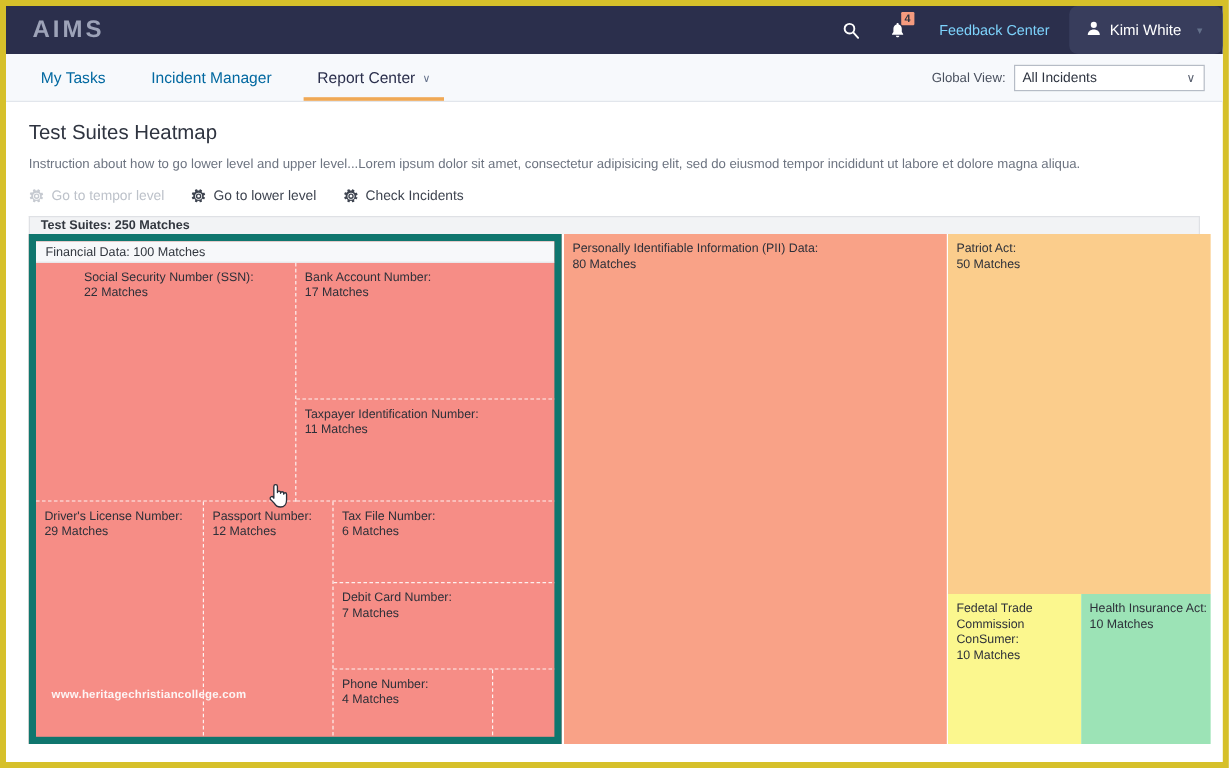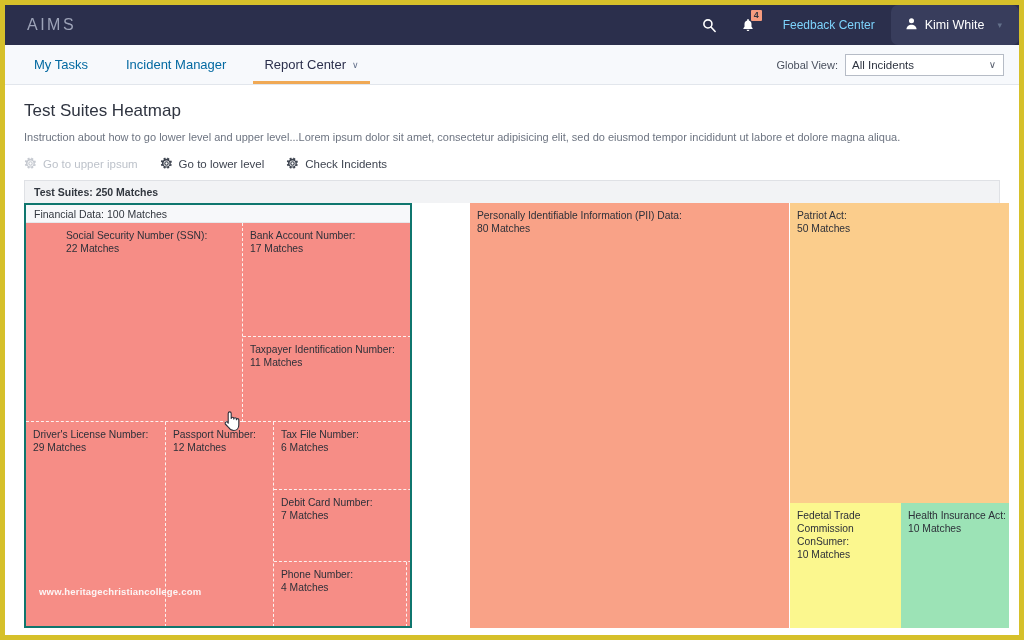--- a/index.html
+++ b/index.html
@@ -20,22 +20,22 @@
   
   #topbar {
     height: 40px;
     background: #2b2f4c;
     display: flex;
     align-items: center;
     padding: 0 0 0 22px;
     color: #ffffff;
   }
   #brand {
-    font-size: 16px;
-    font-weight: normal;
+    font-size: 20px;
+    font-weight: bold;
     letter-spacing: 2.5px;
     color: #9da3b8;
   }
   #topbar-right {
     margin-left: auto;
     display: flex;
     align-items: center;
     height: 100%;
   }
   .tb-icon {
@@ -167,43 +167,43 @@
     font-size: 11.5px;
     color: #3e4450;
     cursor: pointer;
     white-space: nowrap;
   }
   .tool-btn.disabled { color: #bdc2ca; cursor: default; }
   .gear { width: 13px; height: 13px; flex: none; }
 
   
   #tm-header {
-    height: 23px;
+    height: 15px;
     background: #f2f3f5;
     border: 1px solid #dfe1e5;
     border-bottom: none;
     display: flex;
     align-items: center;
     padding-left: 9px;
     font-size: 10.5px;
     font-weight: bold;
     color: #32373f;
   }
   #treemap {
     position: relative;
     height: 425px;
     width: 985px;
     background: #ffffff;
   }
 
   .group { position: absolute; overflow: hidden; }
 
   #group-financial {
-    left: 0; top: 0; width: 388px; height: 100%;
-    border: 2px solid #0f766e;
+    left: 0; top: 0; width: 444px; height: 100%;
+    border: 6px solid #0f766e;
     background: #f68d86;
   }
   #fin-header {
     height: 18px;
     background: #f7f8fa;
     display: flex;
     align-items: center;
     padding-left: 8px;
     font-size: 10.5px;
     color: #32373f;
@@ -328,21 +328,21 @@
 
   <div id="toolbar">
 
     <div class="tool-btn disabled">
       <span class="gear">
         <svg width="13" height="13" viewBox="0 0 16 16" fill="#c6cad1">
           <path d="M8 5.2a2.8 2.8 0 100 5.6 2.8 2.8 0 000-5.6zm0 4.2a1.4 1.4 0 110-2.8 1.4 1.4 0 010 2.8z"></path>
           <path d="M14.4 9.3l-1.2-.5c.05-.26.08-.53.08-.8s-.03-.54-.08-.8l1.2-.5a.5.5 0 00.27-.64l-.6-1.45a.5.5 0 00-.64-.27l-1.2.5a5.3 5.3 0 00-1.13-1.13l.5-1.2a.5.5 0 00-.27-.64L9.78.8a.5.5 0 00-.64.27l-.5 1.2a5.3 5.3 0 00-1.6 0l-.5-1.2A.5.5 0 005.9.8L4.45 1.4a.5.5 0 00-.27.64l.5 1.2A5.3 5.3 0 003.55 4.37l-1.2-.5a.5.5 0 00-.64.27l-.6 1.45a.5.5 0 00.27.64l1.2.5a5.4 5.4 0 000 1.6l-1.2.5a.5.5 0 00-.27.64l.6 1.45a.5.5 0 00.64.27l1.2-.5c.33.44.7.82 1.13 1.13l-.5 1.2a.5.5 0 00.27.64l1.45.6a.5.5 0 00.64-.27l.5-1.2a5.4 5.4 0 001.6 0l.5 1.2a.5.5 0 00.64.27l1.45-.6a.5.5 0 00.27-.64l-.5-1.2c.44-.33.82-.7 1.13-1.13l1.2.5a.5.5 0 00.64-.27l.6-1.45a.5.5 0 00-.27-.64zM8 11.6a3.6 3.6 0 110-7.2 3.6 3.6 0 010 7.2z"></path>
         </svg>
       </span>
-      <span>Go to upper ipsum</span>
+      <span>Go to tempor level</span>
     </div>
 
     <div class="tool-btn">
       <span class="gear">
         <svg width="13" height="13" viewBox="0 0 16 16" fill="#3e4450">
           <path d="M8 5.2a2.8 2.8 0 100 5.6 2.8 2.8 0 000-5.6zm0 4.2a1.4 1.4 0 110-2.8 1.4 1.4 0 010 2.8z"></path>
           <path d="M14.4 9.3l-1.2-.5c.05-.26.08-.53.08-.8s-.03-.54-.08-.8l1.2-.5a.5.5 0 00.27-.64l-.6-1.45a.5.5 0 00-.64-.27l-1.2.5a5.3 5.3 0 00-1.13-1.13l.5-1.2a.5.5 0 00-.27-.64L9.78.8a.5.5 0 00-.64.27l-.5 1.2a5.3 5.3 0 00-1.6 0l-.5-1.2A.5.5 0 005.9.8L4.45 1.4a.5.5 0 00-.27.64l.5 1.2A5.3 5.3 0 003.55 4.37l-1.2-.5a.5.5 0 00-.64.27l-.6 1.45a.5.5 0 00.27.64l1.2.5a5.4 5.4 0 000 1.6l-1.2.5a.5.5 0 00-.27.64l.6 1.45a.5.5 0 00.64.27l1.2-.5c.33.44.7.82 1.13 1.13l-.5 1.2a.5.5 0 00.27.64l1.45.6a.5.5 0 00.64-.27l.5-1.2a5.4 5.4 0 001.6 0l.5 1.2a.5.5 0 00.64.27l1.45-.6a.5.5 0 00.27-.64l-.5-1.2c.44-.33.82-.7 1.13-1.13l1.2.5a.5.5 0 00.64-.27l.6-1.45a.5.5 0 00-.27-.64zM8 11.6a3.6 3.6 0 110-7.2 3.6 3.6 0 010 7.2z"></path>
         </svg>
       </span>
       <span>Go to lower level</span>

